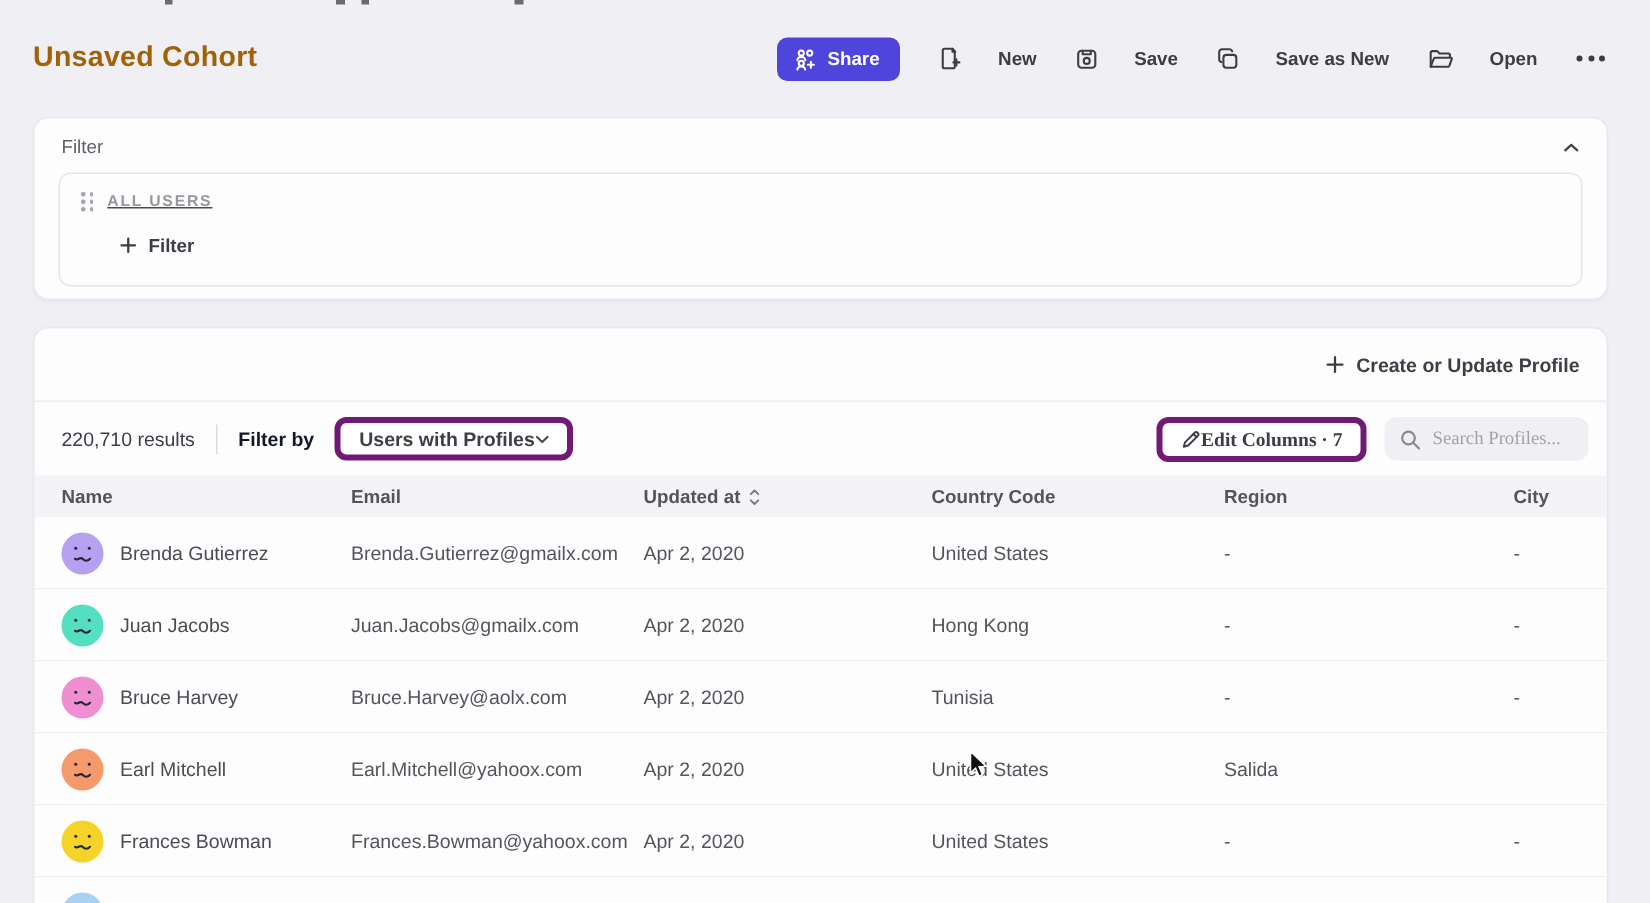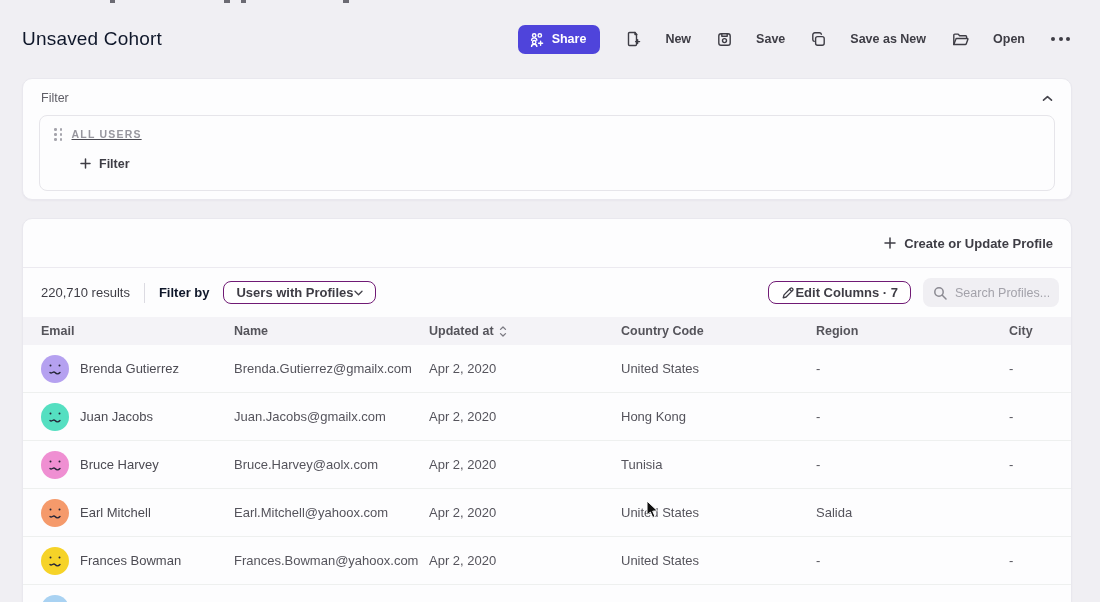--- a/index.html
+++ b/index.html
@@ -5,21 +5,21 @@
   * { margin:0; padding:0; box-sizing:border-box; }
   html,body { width:1100px; height:602px; overflow:hidden;
     font-family:"Liberation Sans","DejaVu Sans",sans-serif;
     background:#f0eff3; color:#4b4a52; }
 
   
   .clip-marks { position:absolute; top:0; left:0; height:4px; width:100%; }
   .clip-marks span { position:absolute; top:0; height:3px; background:#6b6a72; }
   .topbar { display:flex; align-items:center; justify-content:space-between;
     padding:14px 30px 0 22px; height:64px; }
-  .page-title { font-size:19px; font-weight:400; color:#0f172a; letter-spacing:.2px; }
+  .page-title { font-size:19px; font-weight:700; color:#a16207; letter-spacing:.2px; }
   .actions { display:flex; align-items:center; gap:26px; }
   .act-btn { display:flex; align-items:center; gap:24px; font-size:12.5px; font-weight:700;
     color:#3e3d45; cursor:pointer; background:none; border:none; font-family:inherit; }
   .act-btn svg { stroke:#3e3d45; }
   .btn-primary { background:var(--accent,#4f44db); color:#fff; border-radius:7px;
     padding:7px 14px 7px 11px; gap:7px; }
   .btn-primary svg { stroke:#fff; }
   .dots { display:flex; gap:3.5px; align-items:center; cursor:pointer; }
   .dots i { width:4px; height:4px; border-radius:50%; background:#3e3d45; display:block; }
 
@@ -46,24 +46,24 @@
   .create-row { height:48px; display:flex; align-items:center; justify-content:flex-end;
     padding:0 18px; }
   .create-btn { display:flex; align-items:center; gap:8px; font-size:13px; font-weight:700;
     color:#3e3d45; background:none; border:none; cursor:pointer; font-family:inherit; }
 
   .toolbar { height:50px; border-top:1px solid #eceaf0; display:flex; align-items:center;
     padding:0 12px 0 18px; gap:14px; }
   .results-count { font-size:13px; font-weight:400; color:#3e3d45; }
   .v-divider { width:1px; height:20px; background:#dcdbe2; }
   .filter-by { font-size:13px; font-weight:600; color:#0f172a; }
-  .pill { display:flex; align-items:center; gap:0; border:1px solid #701a75;
+  .pill { display:flex; align-items:center; gap:0; border:4px solid #701a75;
     border-radius:8px; padding:3px 12px; font-size:13px; font-weight:600; color:#3e3d45;
     background:#fff; cursor:pointer; font-family:inherit; }
-  .toolbar-right { margin-left:auto; display:flex; align-items:center; gap:12px; }
+  .toolbar-right { margin-left:auto; display:flex; align-items:center; gap:12px;font-family:Liberation Serif, serif; }
   .search-box { display:flex; align-items:center; gap:8px; background:#f0eff3;
     border-radius:8px; height:29px; width:136px; padding:0 10px; }
   .search-box input { border:none; background:transparent; outline:none; width:100%;
     font-size:12.5px; color:#55545c; font-family:inherit; }
   .search-box input::placeholder { color:#a3a2aa; }
 
   
   .thead { display:grid; grid-template-columns:211px 195px 192px 195px 193px 1fr;
     background:#f4f3f7; height:28px; align-items:center; font-size:12.5px; font-weight:600;
     color:#55545b; }
@@ -237,24 +237,24 @@
               <path d="M9.3 9.3 13 13"></path>
             </svg>
         </span>
         <input type="text" placeholder="Search Profiles..." style="">
       </div>
     </div>
   </div>
 
   <div class="thead">
     <div>
+        <span>Name</span>
+      </div>
+    <div>
         <span>Email</span>
-      </div>
-    <div>
-        <span>Name</span>
       </div>
     <div>
       <span>Updated at</span>
       <span>
         <svg class="ic" width="8" height="11" viewBox="0 0 8 11" fill="none" stroke="#7a7982" stroke-width="1.3" stroke-linecap="round" stroke-linejoin="round">
           <path d="M1.5 3.4 4 1l2.5 2.4M1.5 7.6 4 10l2.5-2.4"></path>
         </svg>
       </span>
     </div>
     <div>

